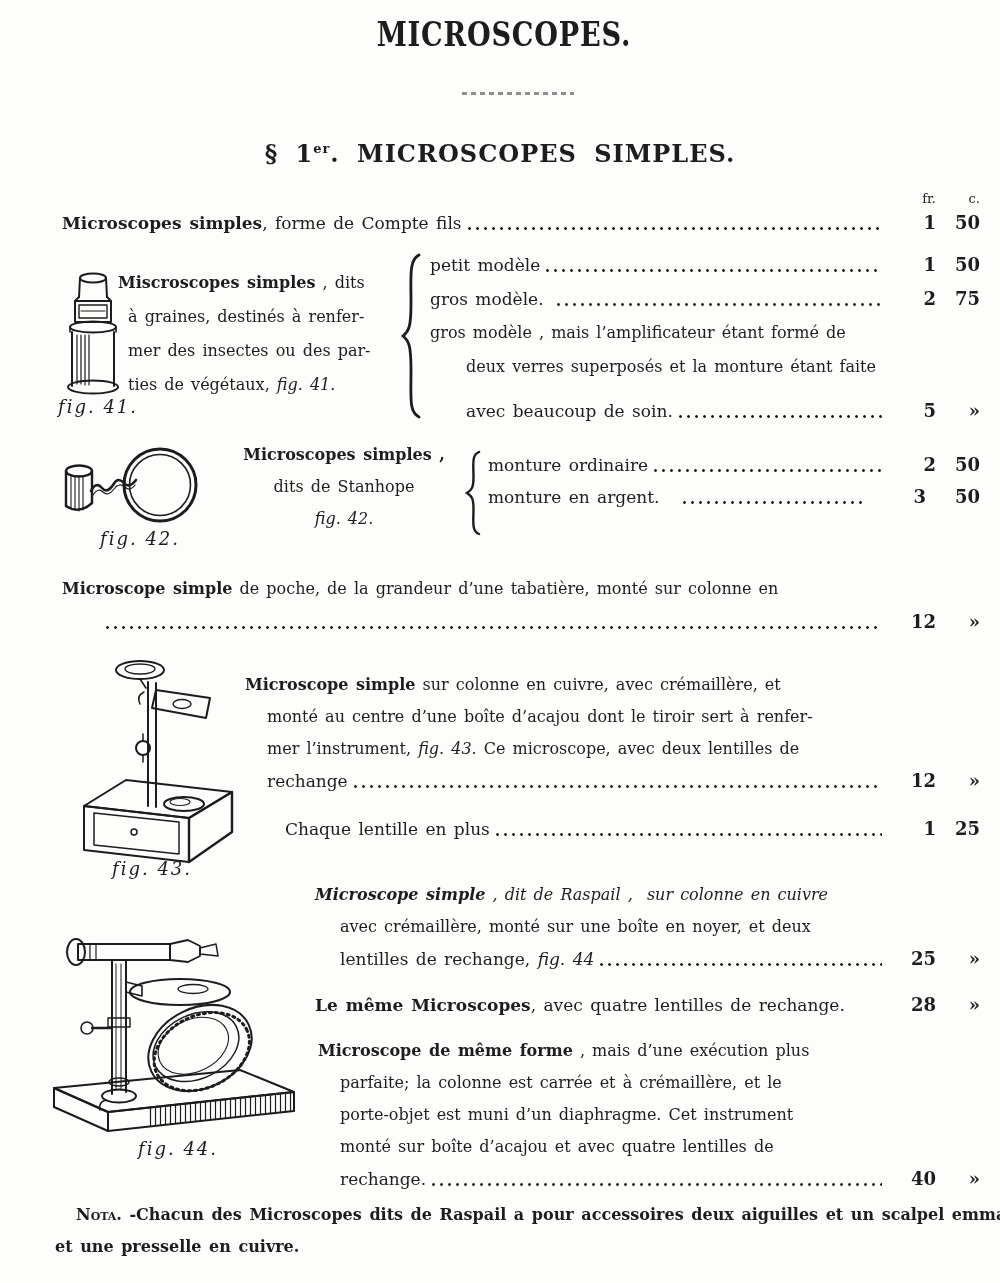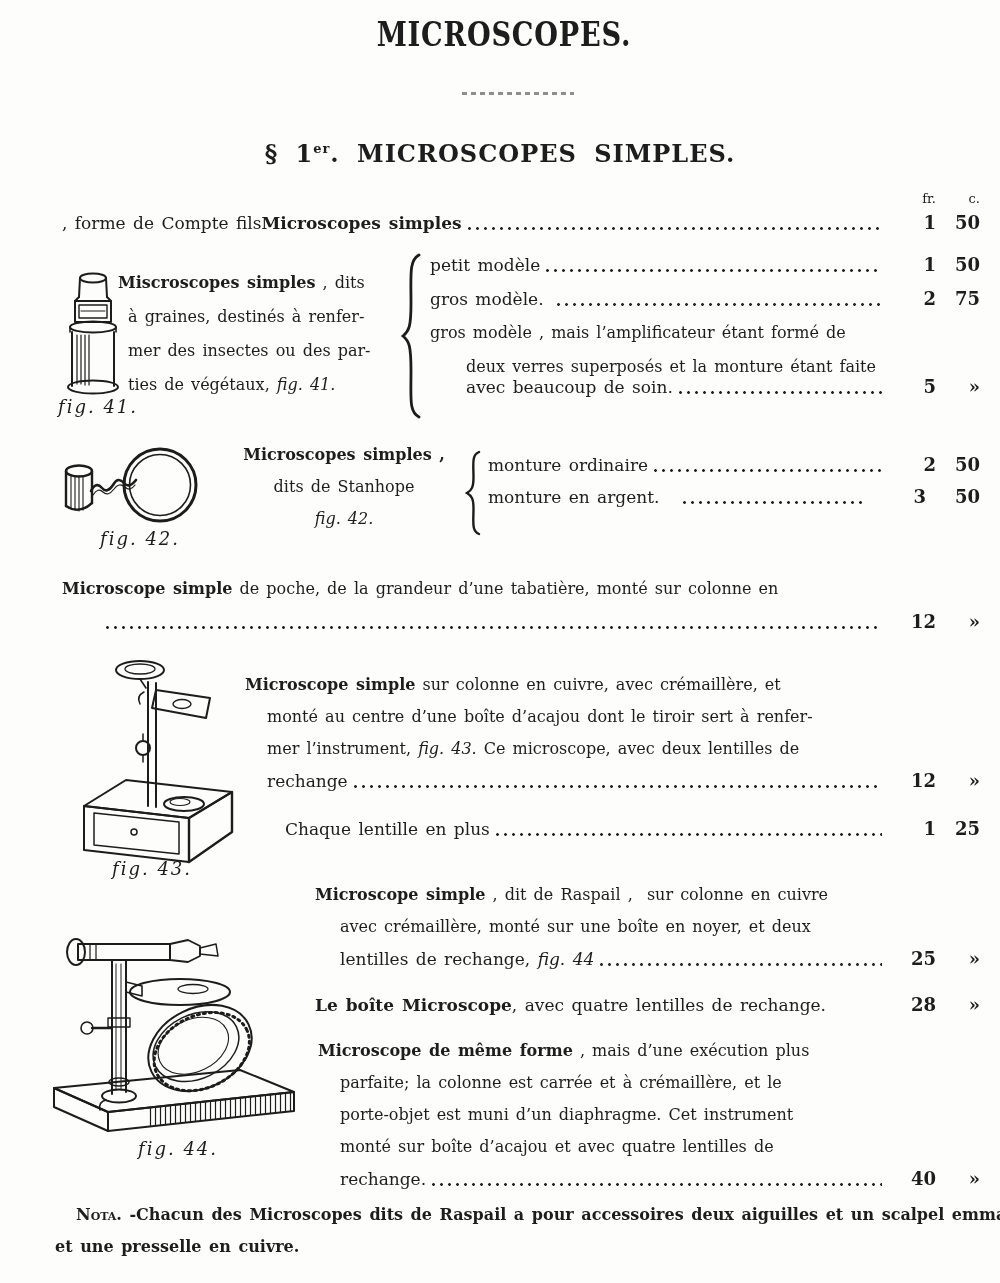--- a/index.html
+++ b/index.html
@@ -40,22 +40,22 @@
 
   <div class="heading"><span>§ 1</span><sup>er</sup><span>.  MICROSCOPES SIMPLES.</span></div>
 
   <div class="row colhead" style="top:190px;left:62px;width:918px;">
     <span class="spacer"></span>
     <span class="fr">fr.</span>
     <span class="c">c.</span>
   </div>
 
   <div class="row" style="top:208px;left:62px;width:918px;">
-    <span class="t">, forme de Compte fils</span>
-      <span class="t b">Microscopes simples</span>
+    <span class="t b">Microscopes simples</span>
+      <span class="t">, forme de Compte fils</span>
     <span class="leader"></span>
     <span class="fr">1</span>
     <span class="c">50</span>
   </div>
 
   <svg style="left:50px;top:270px;" width="106" height="132" viewBox="0 0 106 132">
     <g stroke="#1c1c1c" fill="none" stroke-width="2" stroke-linecap="round" stroke-linejoin="round">
       <ellipse cx="43" cy="8" rx="13" ry="4.5"></ellipse>
       <path d="M30 8 L29 27 M56 8 L57 27"></path>
       <path d="M29 27 L25 31 M57 27 L61 31"></path>
@@ -87,21 +87,21 @@
     <span class="c">50</span>
   </div>
   <div class="row" style="top:284px;left:430px;width:550px;">
     <span class="t">gros modèle. </span>
     <span class="leader"></span>
     <span class="fr">2</span>
     <span class="c">75</span>
   </div>
   <div class="line" style="top:318px;left:430px;">gros modèle , mais l’amplificateur étant formé de</div>
   <div class="line" style="top:352px;left:466px;">deux verres superposés et la monture étant faite</div>
-  <div class="row" style="top:372px;left:466px;width:514px;align-items:flex-end;">
+  <div class="row" style="top:396px;left:466px;width:514px;align-items:flex-end;">
     <span class="t">avec beaucoup de soin.</span>
     <span class="leader"></span>
     <span class="fr">5</span>
     <span class="c">»</span>
   </div>
 
   <svg style="left:56px;top:440px;" width="152" height="94" viewBox="0 0 152 94">
     <g stroke="#1c1c1c" fill="none" stroke-width="2.4" stroke-linecap="round" stroke-linejoin="round">
       <circle cx="104" cy="45" r="36" stroke-width="3"></circle>
       <circle cx="104" cy="45" r="30.5" stroke-width="1.6"></circle>
@@ -212,32 +212,32 @@
         <ellipse cx="152" cy="122" rx="50" ry="36" stroke-width="3" stroke-dasharray="2 4"></ellipse>
       </g>
       <path d="M44 98 H64" stroke-width="2.4"></path>
       <circle cx="39" cy="98" r="6" stroke-width="1.6"></circle>
       <rect x="60" y="88" width="22" height="9" stroke-width="1.4"></rect>
       <path d="M58 170 q-8 2 -6 10" stroke-width="1.6"></path>
     </g>
   </svg>
   <div class="caption" style="top:1138px;left:138px;">fig. 44.</div>
 
-  <div class="line" style="top:880px;left:315px;"><span class="b">Microscope simple</span><span> , dit de Raspail ,  sur colonne en cuivre</span></div>
+  <div class="line" style="top:880px;left:315px;font-style:italic;"><span class="b">Microscope simple</span><span> , dit de Raspail ,  sur colonne en cuivre</span></div>
   <div class="line" style="top:912px;left:340px;">avec crémaillère, monté sur une boîte en noyer, et deux</div>
   <div class="row" style="top:944px;left:340px;width:640px;justify-content:center;">
     <span class="t">lentilles de rechange, </span>
       <span class="t i">fig. 44</span>
     <span class="leader"></span>
     <span class="fr">25</span>
     <span class="c">»</span>
   </div>
 
   <div class="row" style="top:990px;left:315px;width:665px;">
-    <span class="t b">Le boîte Microscope</span>
+    <span class="t b">Le même Microscopes</span>
       <span class="t">, avec quatre lentilles de rechange.</span>
     <span class="spacer"></span>
     <span class="fr">28</span>
     <span class="c">»</span>
   </div>
 
   <div class="line" style="top:1036px;left:318px;"><span class="b">Microscope de même forme</span><span> , mais d’une exécution plus</span></div>
   <div class="line" style="top:1068px;left:340px;">parfaite; la colonne est carrée et à crémaillère, et le</div>
   <div class="line" style="top:1100px;left:340px;">porte-objet est muni d’un diaphragme. Cet instrument</div>
   <div class="line" style="top:1132px;left:340px;">monté sur boîte d’acajou et avec quatre lentilles de</div>

